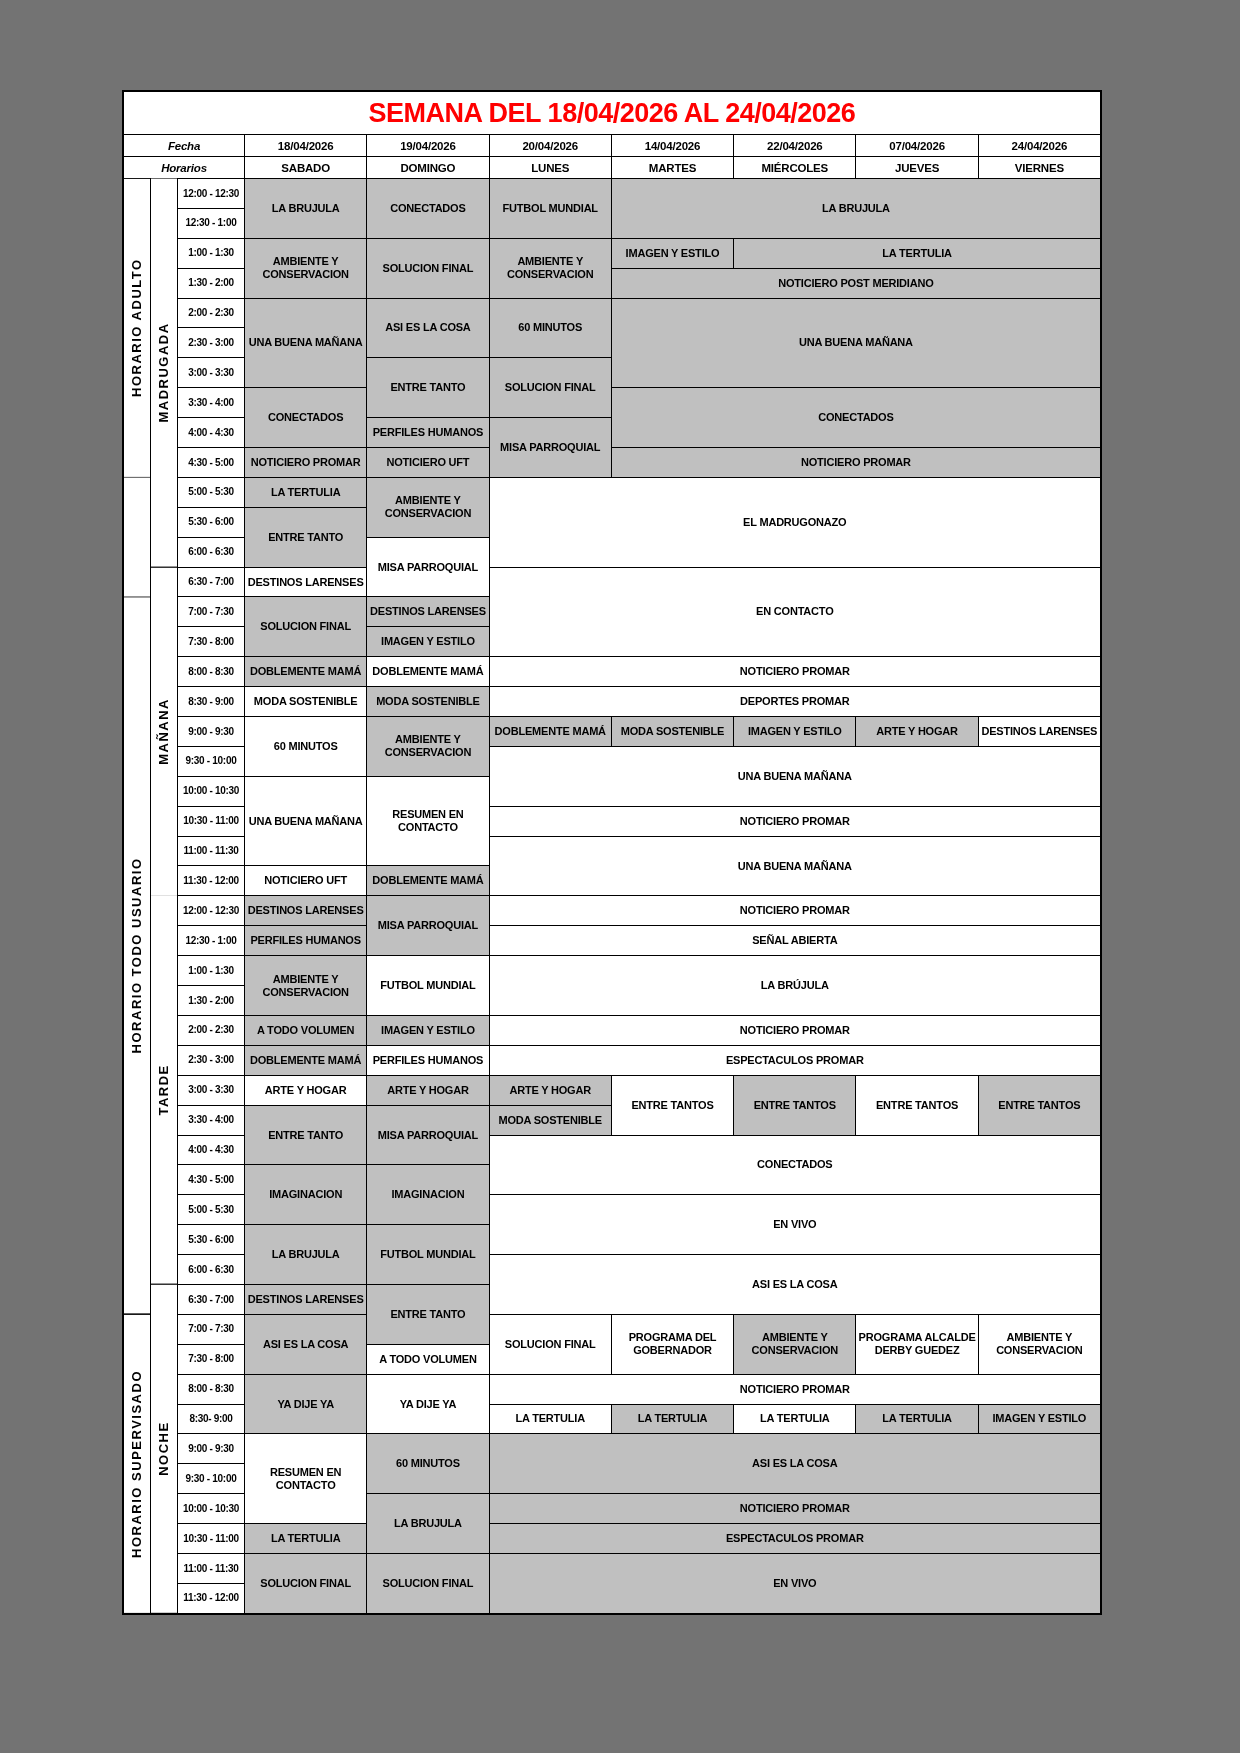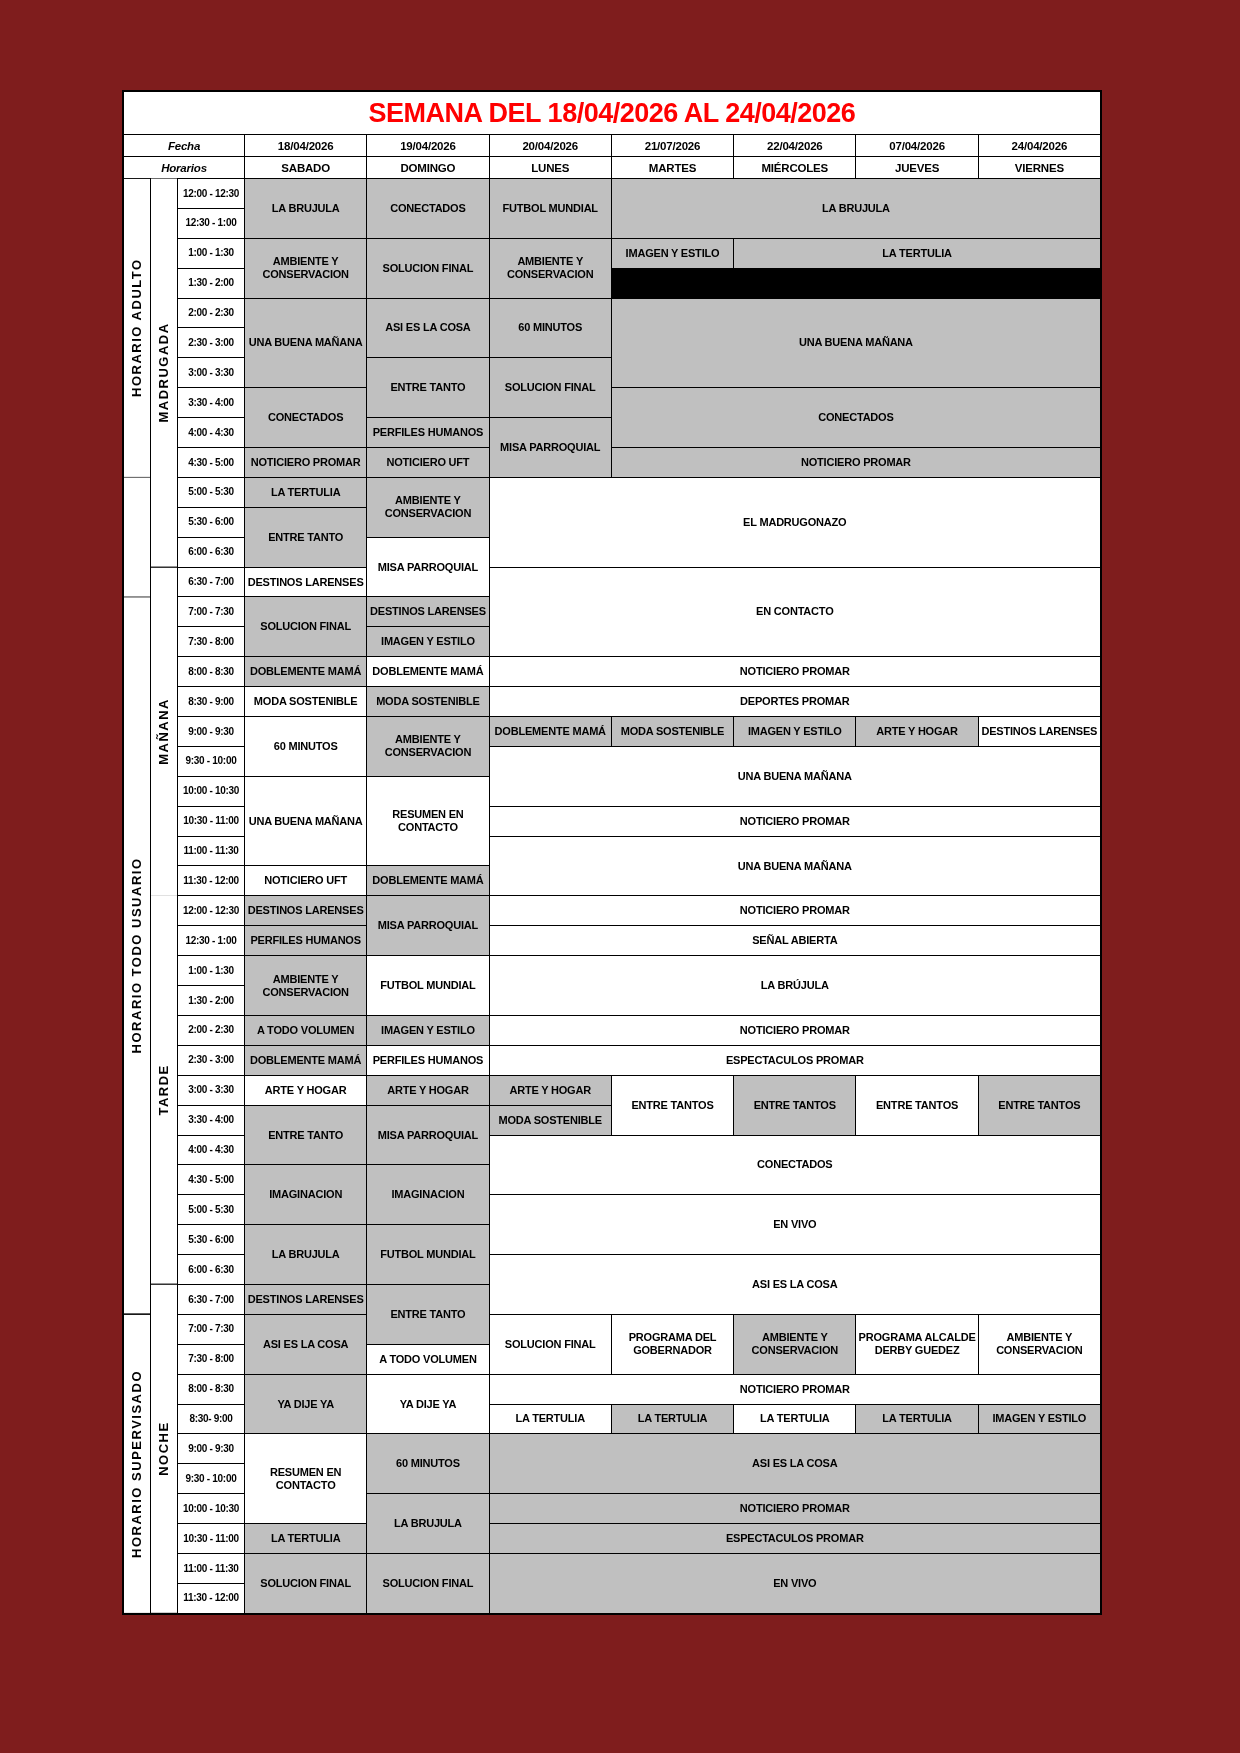--- a/index.html
+++ b/index.html
@@ -1,16 +1,16 @@
 <!DOCTYPE html>
 <html><head>
 <meta charset="utf-8">
 <style>
   html,body{margin:0;padding:0;background:#ffffff;}
-  .canvas{position:relative;width:1240px;height:1753px;background:#7f1d1d;overflow:hidden;
+  .canvas{position:relative;width:1240px;height:1753px;background:#737373;overflow:hidden;
           font-family:"Liberation Sans","DejaVu Sans",sans-serif;color:#000;}
   .schedule{position:absolute;left:122px;top:90px;width:976px;border:2px solid #000;background:#fff;}
   .title{height:42px;line-height:42px;text-align:center;font-size:27px;font-weight:bold;
          border-bottom:1px solid #000;letter-spacing:-0.5px;}
   .hdr-grid{display:grid;grid-template-columns:120px repeat(7,1fr);grid-auto-rows:21px;
             gap:1px;background:#000;border-bottom:1px solid #000;}
   .hdr-cell{background:#fff;display:flex;align-items:center;justify-content:center;
             font-size:11.5px;font-weight:bold;letter-spacing:-0.2px;}
   .hdr-cell.it{font-style:italic;}
   .body-grid{display:grid;grid-template-columns:26px 26px 66px repeat(7,1fr);
@@ -28,21 +28,21 @@
 
 <div class="canvas">
   <div class="schedule">
     <div class="title" style="color: rgb(255, 0, 0);">SEMANA DEL 18/04/2026 AL 24/04/2026</div>
     <div class="hdr-grid">
       <div class="hdr-cell it">Fecha</div>
 
     <div class="hdr-cell" style="grid-area: 1 / 2;">18/04/2026</div>
         <div class="hdr-cell" style="grid-area: 1 / 3;">19/04/2026</div>
         <div class="hdr-cell" style="grid-area: 1 / 4;">20/04/2026</div>
-        <div class="hdr-cell" style="grid-area: 1 / 5;">21/07/2026</div>
+        <div class="hdr-cell" style="grid-area: 1 / 5;">14/04/2026</div>
         <div class="hdr-cell" style="grid-area: 1 / 6;">22/04/2026</div>
         <div class="hdr-cell" style="grid-area: 1 / 7;">07/04/2026</div>
         <div class="hdr-cell" style="grid-area: 1 / 8;">24/04/2026</div>
         <div class="hdr-cell it" style="grid-area: 2 / 1;">Horarios</div>
         <div class="hdr-cell" style="grid-area: 2 / 2;">SABADO</div>
         <div class="hdr-cell" style="grid-area: 2 / 3;">DOMINGO</div>
         <div class="hdr-cell" style="grid-area: 2 / 4;">LUNES</div>
         <div class="hdr-cell" style="grid-area: 2 / 5;">MARTES</div>
         <div class="hdr-cell" style="grid-area: 2 / 6;">MIÉRCOLES</div>
         <div class="hdr-cell" style="grid-area: 2 / 7;">JUEVES</div>
@@ -185,20 +185,21 @@
         <div class="cell gray" style="grid-area: 19 / 9 / span 1 / span 1;">ARTE Y HOGAR</div>
         <div class="cell" style="grid-area: 31 / 9 / span 2 / span 1;">ENTRE TANTOS</div>
         <div class="cell" style="grid-area: 39 / 9 / span 2 / span 1;">PROGRAMA ALCALDE DERBY GUEDEZ</div>
         <div class="cell gray" style="grid-area: 42 / 9 / span 1 / span 1;">LA TERTULIA</div>
         <div class="cell" style="grid-area: 19 / 10 / span 1 / span 1;">DESTINOS LARENSES</div>
         <div class="cell gray" style="grid-area: 31 / 10 / span 2 / span 1;">ENTRE TANTOS</div>
         <div class="cell" style="grid-area: 39 / 10 / span 2 / span 1;">AMBIENTE Y CONSERVACION</div>
         <div class="cell gray" style="grid-area: 42 / 10 / span 1 / span 1;">IMAGEN Y ESTILO</div>
         <div class="cell gray" style="grid-area: 1 / 7 / span 2 / span 4;">LA BRUJULA</div>
         <div class="cell gray" style="grid-area: 3 / 8 / span 1 / span 3;">LA TERTULIA</div>
+        <div class="cell gray" style="grid-area: 4 / 7 / span 1 / span 4;">NOTICIERO POST MERIDIANO</div>
         <div class="cell gray" style="grid-area: 5 / 7 / span 3 / span 4;">UNA BUENA MAÑANA</div>
         <div class="cell gray" style="grid-area: 8 / 7 / span 2 / span 4;">CONECTADOS</div>
         <div class="cell gray" style="grid-area: 10 / 7 / span 1 / span 4;">NOTICIERO PROMAR</div>
         <div class="cell" style="grid-area: 14 / 6 / span 3 / span 5;">EN CONTACTO</div>
         <div class="cell" style="grid-area: 11 / 6 / span 3 / span 5;">EL MADRUGONAZO</div>
         <div class="cell" style="grid-area: 17 / 6 / span 1 / span 5;">NOTICIERO PROMAR</div>
         <div class="cell" style="grid-area: 18 / 6 / span 1 / span 5;">DEPORTES PROMAR</div>
         <div class="cell" style="grid-area: 20 / 6 / span 2 / span 5;">UNA BUENA MAÑANA</div>
         <div class="cell" style="grid-area: 22 / 6 / span 1 / span 5;">NOTICIERO PROMAR</div>
         <div class="cell" style="grid-area: 23 / 6 / span 2 / span 5;">UNA BUENA MAÑANA</div>

